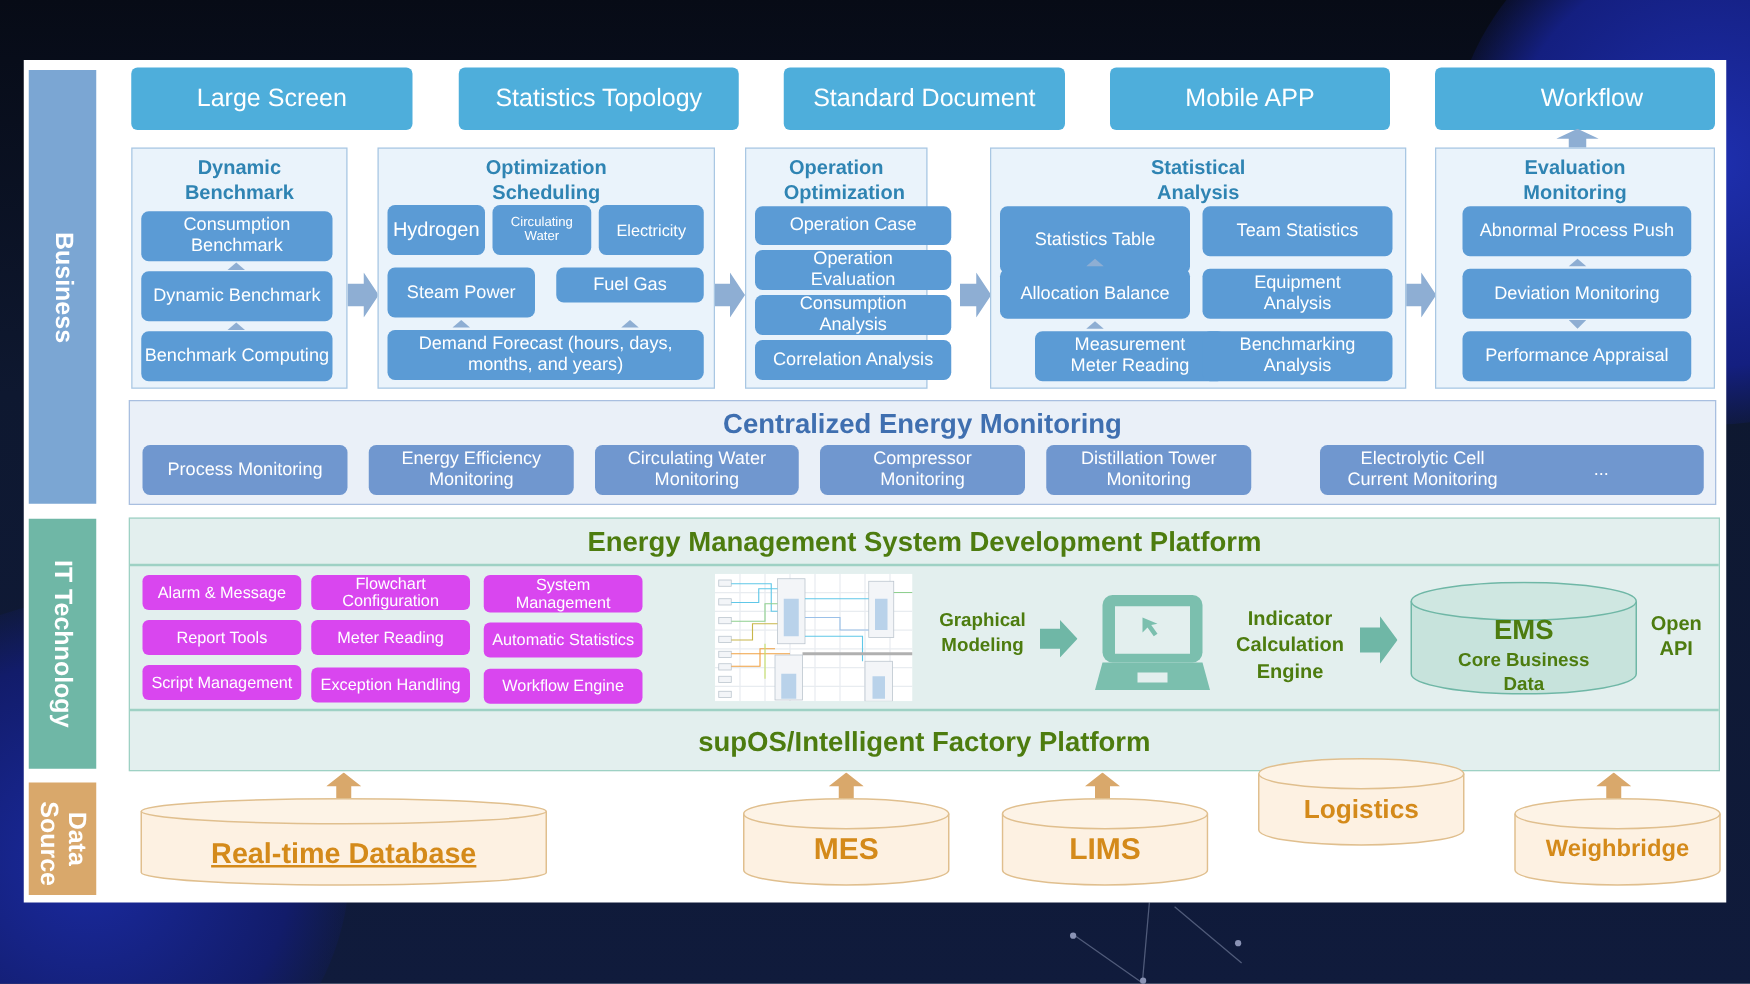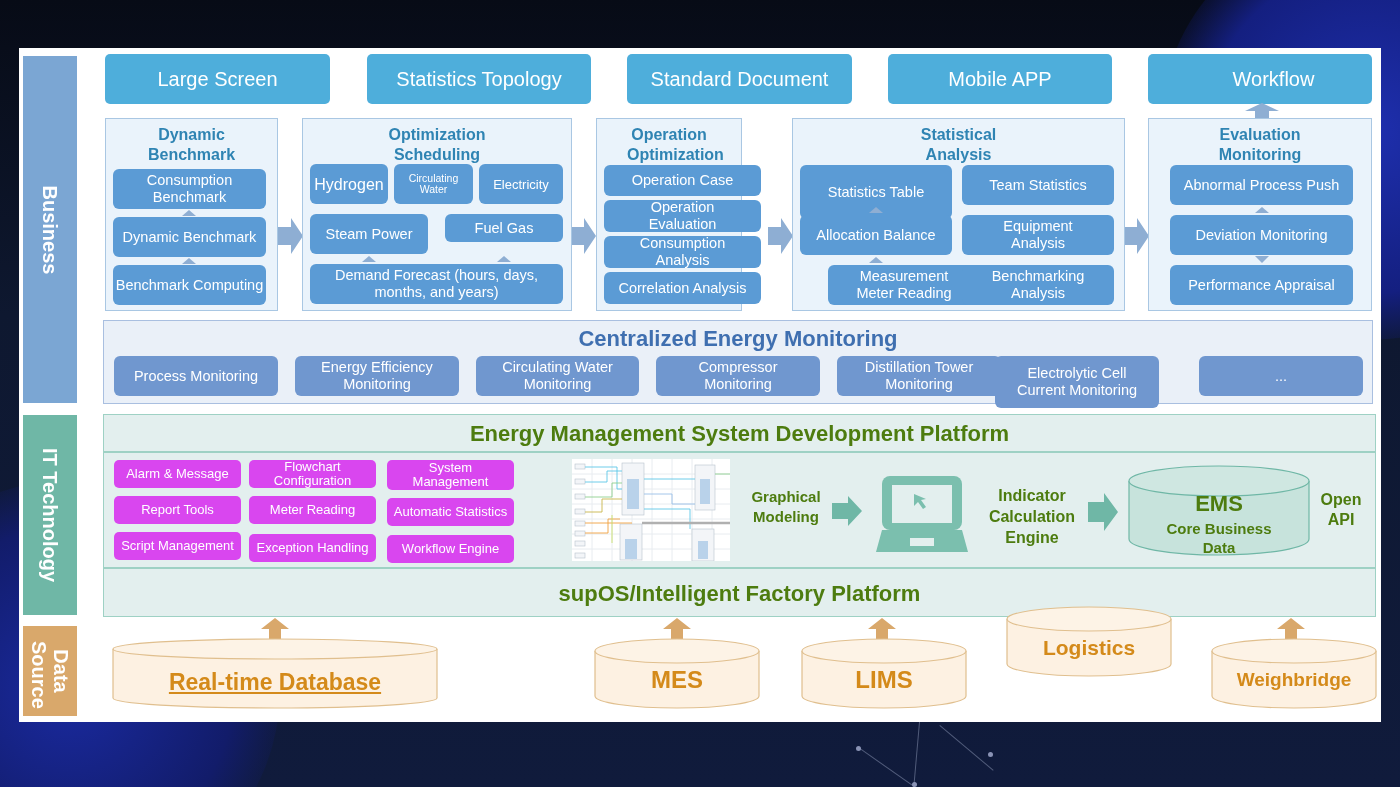--- a/index.html
+++ b/index.html
@@ -129,21 +129,21 @@
     <div class="abs bb" style="left:21px;top:146px;width:183px;height:40px;">Performance Appraisal</div>
   </div>
 
   <div class="abs cem" style="left:84px;top:272px;width:1270px;height:84px;">
     <div class="abs" style="left:0;right:0;top:5px;text-align:center;color:#3f6fb0;font-weight:bold;font-size:22px;">Centralized Energy Monitoring</div>
     <div class="abs cb" style="left:10px;top:35px;width:164px;height:40px;">Process Monitoring</div>
     <div class="abs cb" style="left:191px;top:35px;width:164px;height:40px;padding:0 20px;">Energy Efficiency Monitoring</div>
     <div class="abs cb" style="left:372px;top:35px;width:163px;height:40px;padding:0 15px;">Circulating Water Monitoring</div>
     <div class="abs cb" style="left:552px;top:35px;width:164px;height:40px;padding:0 35px;">Compressor Monitoring</div>
     <div class="abs cb" style="left:733px;top:35px;width:164px;height:40px;padding:0 15px;">Distillation Tower Monitoring</div>
-    <div class="abs cb" style="left:891px;top:35px;width:164px;height:52px;padding:0 10px;">Electrolytic Cell Current Monitoring</div>
+    <div class="abs cb" style="left:952px;top:35px;width:164px;height:40px;padding:0 10px;">Electrolytic Cell Current Monitoring</div>
     <div class="abs cb" style="left:1095px;top:35px;width:164px;height:40px;">...</div>
   </div>
 
   <div class="abs it" style="left:84px;top:366px;width:1273px;height:203px;">
     <div class="abs teal-t" style="left:0;right:0;top:0;height:38px;line-height:38px;font-size:22px;border-bottom:2px solid #9ed1c4;">Energy Management System Development Platform</div>
 
     <div class="abs gb" style="left:10px;top:45px;width:127px;height:28px;">Alarm &amp; Message</div>
     <div class="abs gb" style="left:145px;top:45px;width:127px;height:28px;padding:0 15px;">Flowchart Configuration</div>
     <div class="abs gb" style="left:283px;top:45px;width:127px;height:30px;padding:0 20px;">System Management</div>
     <div class="abs gb" style="left:10px;top:81px;width:127px;height:28px;">Report Tools</div>

